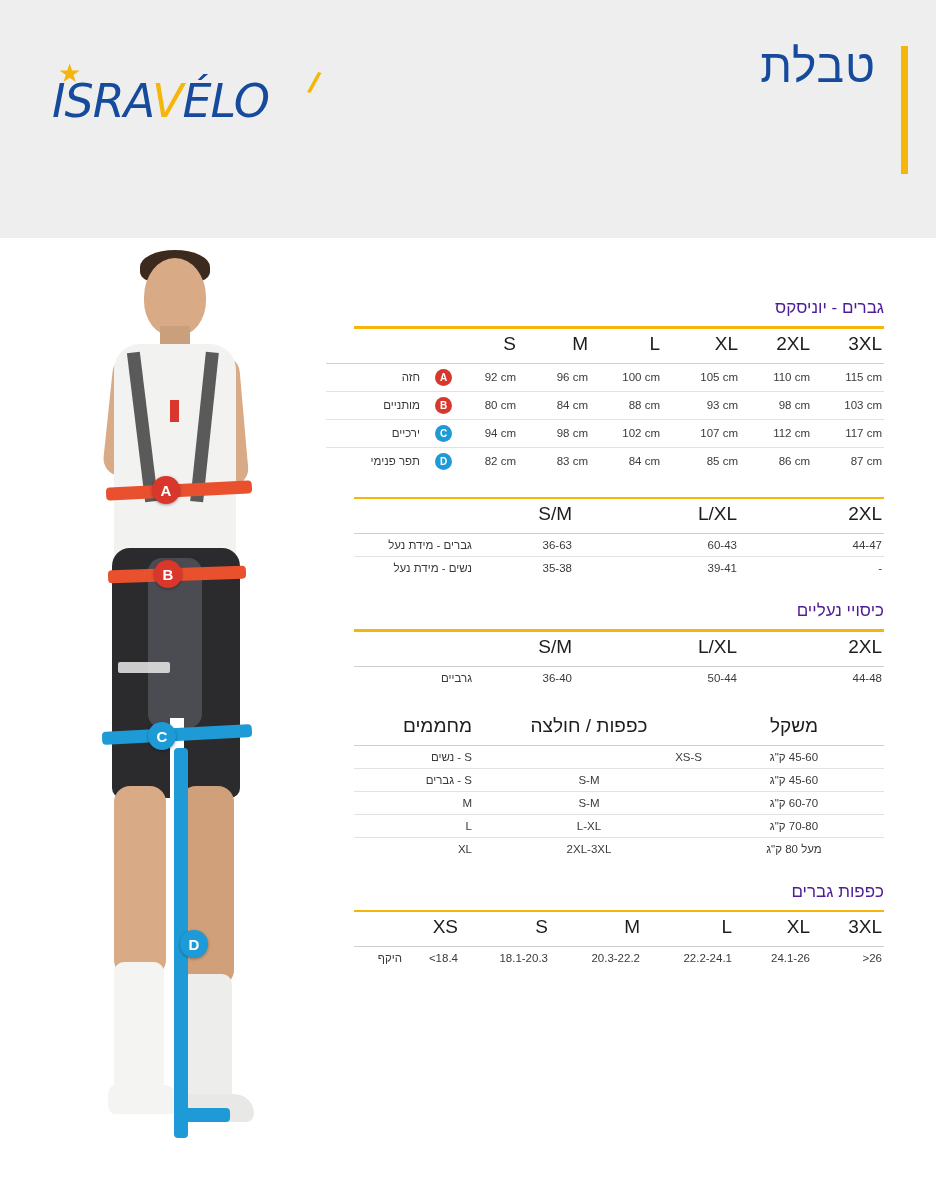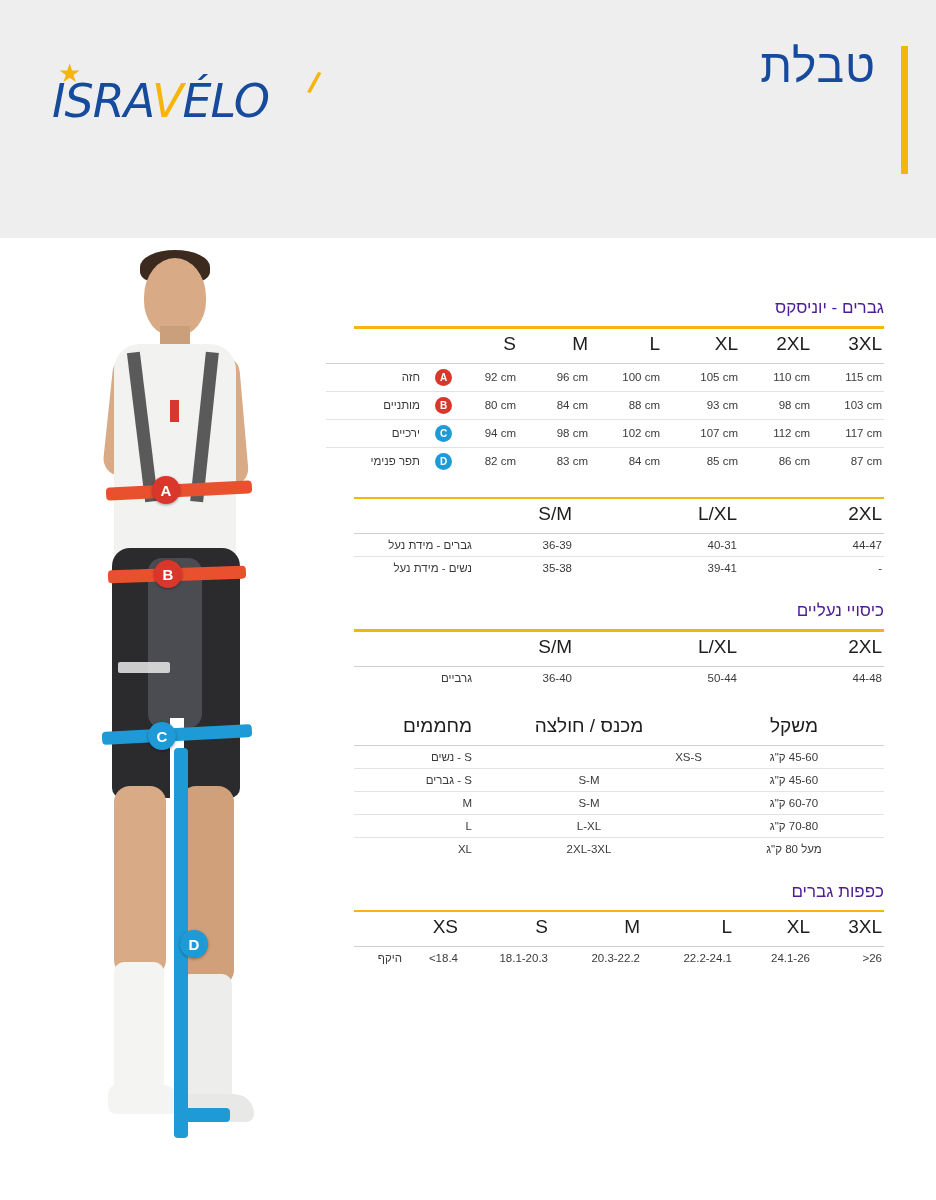--- a/index.html
+++ b/index.html
@@ -551,22 +551,22 @@
           <tr>
             <th class="num">2XL</th>
             <th class="num">L/XL</th>
             <th class="num">S/M</th>
             <th></th>
           </tr>
         </thead>
         <tbody>
           <tr>
             <td class="num">44-47</td>
-            <td class="num">40-31</td>
-            <td class="num">36-39</td>
+            <td class="num">60-43</td>
+            <td class="num">36-63</td>
             <td class="lbl-col" style="width:auto">גברים - מידת נעל</td>
           </tr>
           <tr>
             <td class="num">-</td>
             <td class="num">39-41</td>
             <td class="num">35-38</td>
             <td class="lbl-col" style="width:auto">נשים - מידת נעל</td>
           </tr>
         </tbody>
       </table>
@@ -604,21 +604,21 @@
     <div class="sec">
       <table class="tbl">
         <colgroup>
             <col style="width:180px">
             <col style="width:230px">
             <col>
           </colgroup>
         <thead>
           <tr>
             <th style="text-align:center">משקל</th>
-            <th style="text-align:center">מכנס / חולצה</th>
+            <th style="text-align:center">כפפות / חולצה</th>
             <th>מחממים</th>
           </tr>
         </thead>
         <tbody>
           <tr>
             <td style="text-align:center">45-60 ק"ג</td>
             <td class="num" style="text-align:right">XS-S</td>
             <td class="lbl-col" style="width:auto">S - נשים</td>
           </tr>
           <tr>

